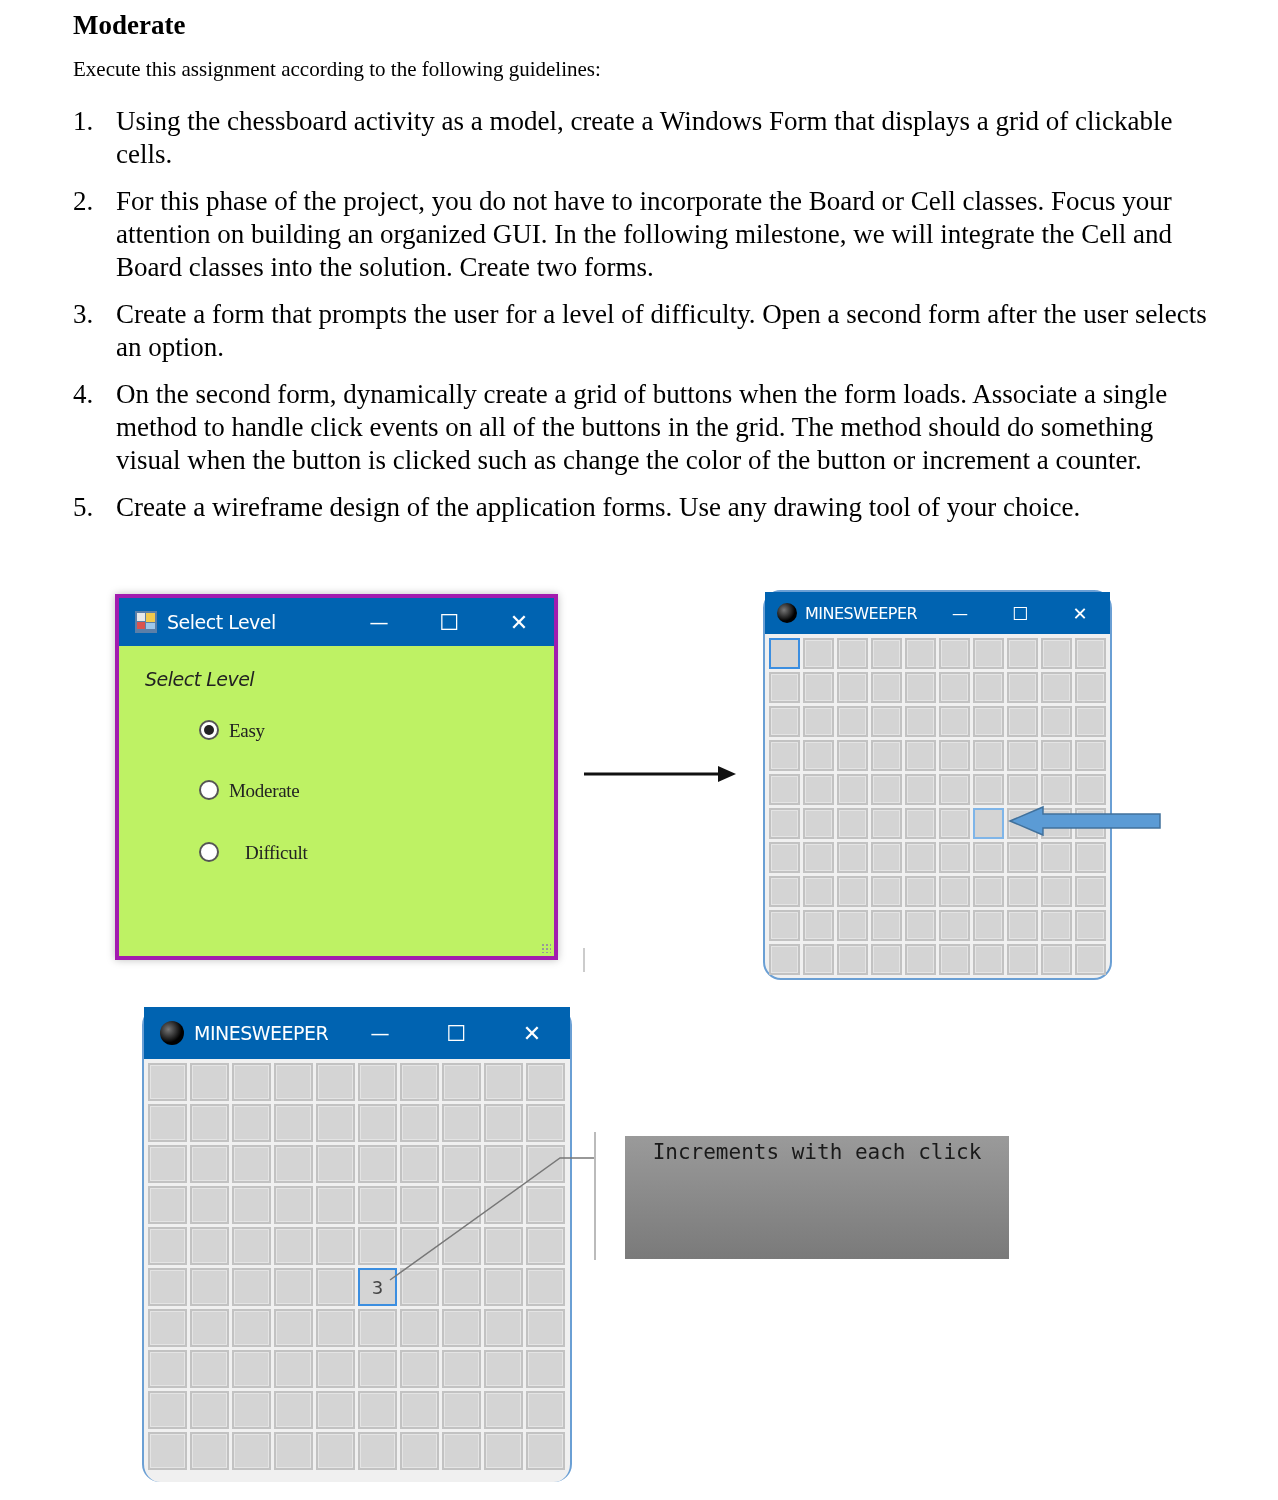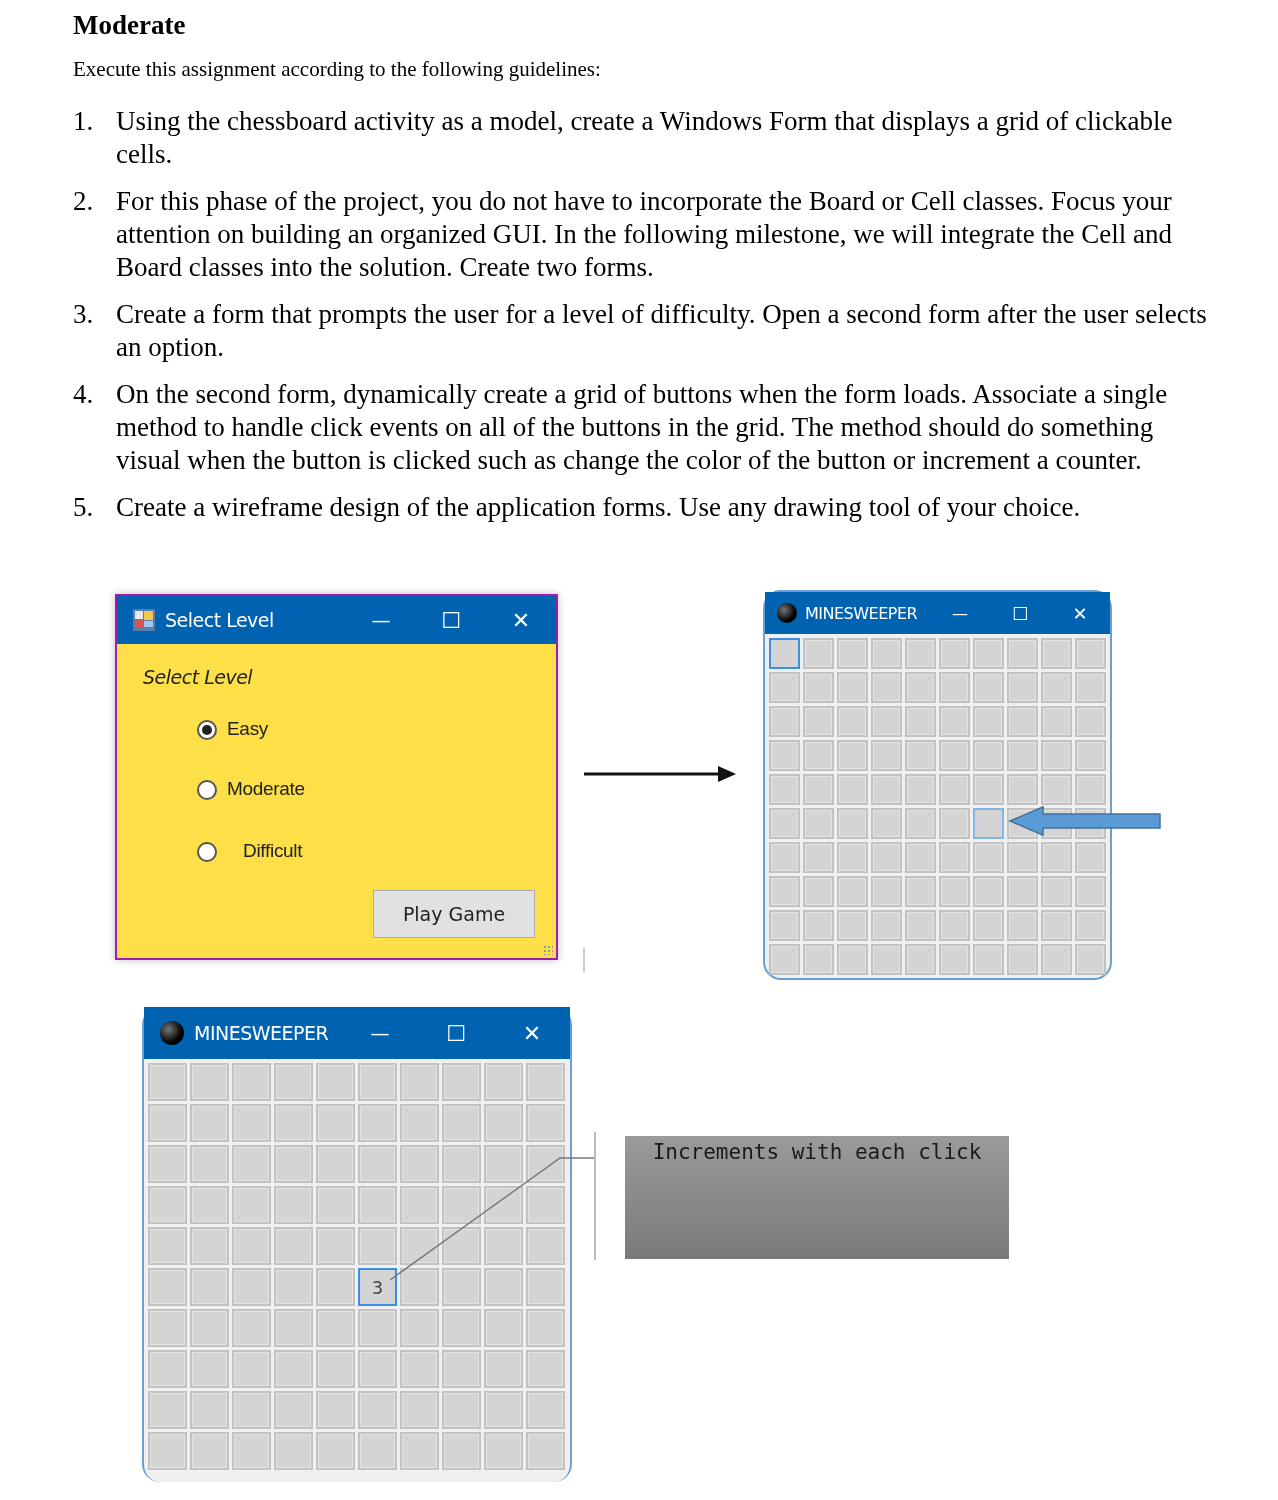--- a/index.html
+++ b/index.html
@@ -6,34 +6,34 @@
   body { width: 1278px; height: 1500px; position: relative; overflow: hidden;
          font-family: "Liberation Serif", serif; color: #000; }
   .heading { position: absolute; left: 73px; top: 10px; font-size: 27px; font-weight: bold; }
   .intro { position: absolute; left: 73px; top: 57px; font-size: 21px; }
   .list { position: absolute; left: 73px; top: 105px; width: 1140px; font-size: 27px; }
   .item { display: flex; margin-bottom: 14px; line-height: 33px; }
   .item .num { width: 43px; flex: none; }
   .item .txt { flex: 1; }
 
   
-  .win { position: absolute; background: #fde047; border: 2px solid #a21caf; box-sizing: border-box; }
+  .win { position: absolute; background: #bef264; border: 4px solid #a21caf; box-sizing: border-box; }
   .titlebar { position: absolute; left: 0; top: 0; right: 0; background: #0063b1; color: #fff;
               font-family: "DejaVu Sans", sans-serif; display: flex; align-items: center; }
   .titlebar .ttl { flex: 1; letter-spacing: -0.5px; }
   .ctrl { color: #fff; text-align: center; font-family: "DejaVu Sans", sans-serif; }
   .app-icon { display: inline-block; }
 
   
   #select-win { left: 115px; top: 594px; width: 443px; height: 366px; box-shadow: 0 0 8px rgba(0,0,0,0.25); }
   #select-win .titlebar { height: 48px; font-size: 19px; }
   .grp-label { position: absolute; left: 26px; top: 70px; font-style: italic; font-size: 19px;
                font-family: "DejaVu Sans", sans-serif; color: #222; letter-spacing: -0.5px; }
-  .radio { position: absolute; left: 80px; display: flex; align-items: flex-end; font-size: 19px;
-           font-family: Liberation Sans, sans-serif; color: #222; letter-spacing: -0.3px; }
+  .radio { position: absolute; left: 80px; display: flex; align-items: flex-start; font-size: 19px;
+           font-family: Liberation Serif, serif; color: #222; letter-spacing: -0.3px; }
   .radio .dot { width: 16px; height: 16px; border: 2px solid #555; border-radius: 50%; margin-right: 10px;
                 background: #fff; position: relative; }
   .radio .dot.on::after { content: ""; position: absolute; left: 3px; top: 3px; width: 10px; height: 10px;
                           border-radius: 50%; background: #222; }
   .play-btn { position: absolute; left: 256px; top: 294px; width: 162px; height: 48px; background: #e1e1e1;
               border: 1px solid #adadad; font-family: "DejaVu Sans", sans-serif; font-size: 19px;
               display: flex; align-items: center; justify-content: center; color: #222; box-sizing: border-box; }
   .grip { position: absolute; right: 3px; bottom: 3px; width: 10px; height: 10px;
           background-image: radial-gradient(#999 1px, transparent 1.2px); background-size: 4px 4px; }
 
@@ -111,21 +111,20 @@
     <span>Easy</span>
   </div>
   <div class="radio" style="top:182px;">
     <span class="dot"></span>
     <span>Moderate</span>
   </div>
   <div class="radio" style="top:244px;gap:16px;">
     <span class="dot"></span>
     <span>Difficult</span>
   </div>
-  <div class="play-btn">Play Game</div>
   <div class="grip"></div>
 </div>
 
 <svg style="position:absolute;left:584px;top:764px;" width="154" height="20">
   <line x1="0" y1="10" x2="134" y2="10" stroke="#111" stroke-width="3"></line>
   <polygon points="134,2 152,10 134,18" fill="#111"></polygon>
 </svg>
 <div style="position:absolute;left:583px;top:948px;width:2px;height:24px;background:#ccc;"></div>
 
 <div class="ms-win" id="ms-top">

